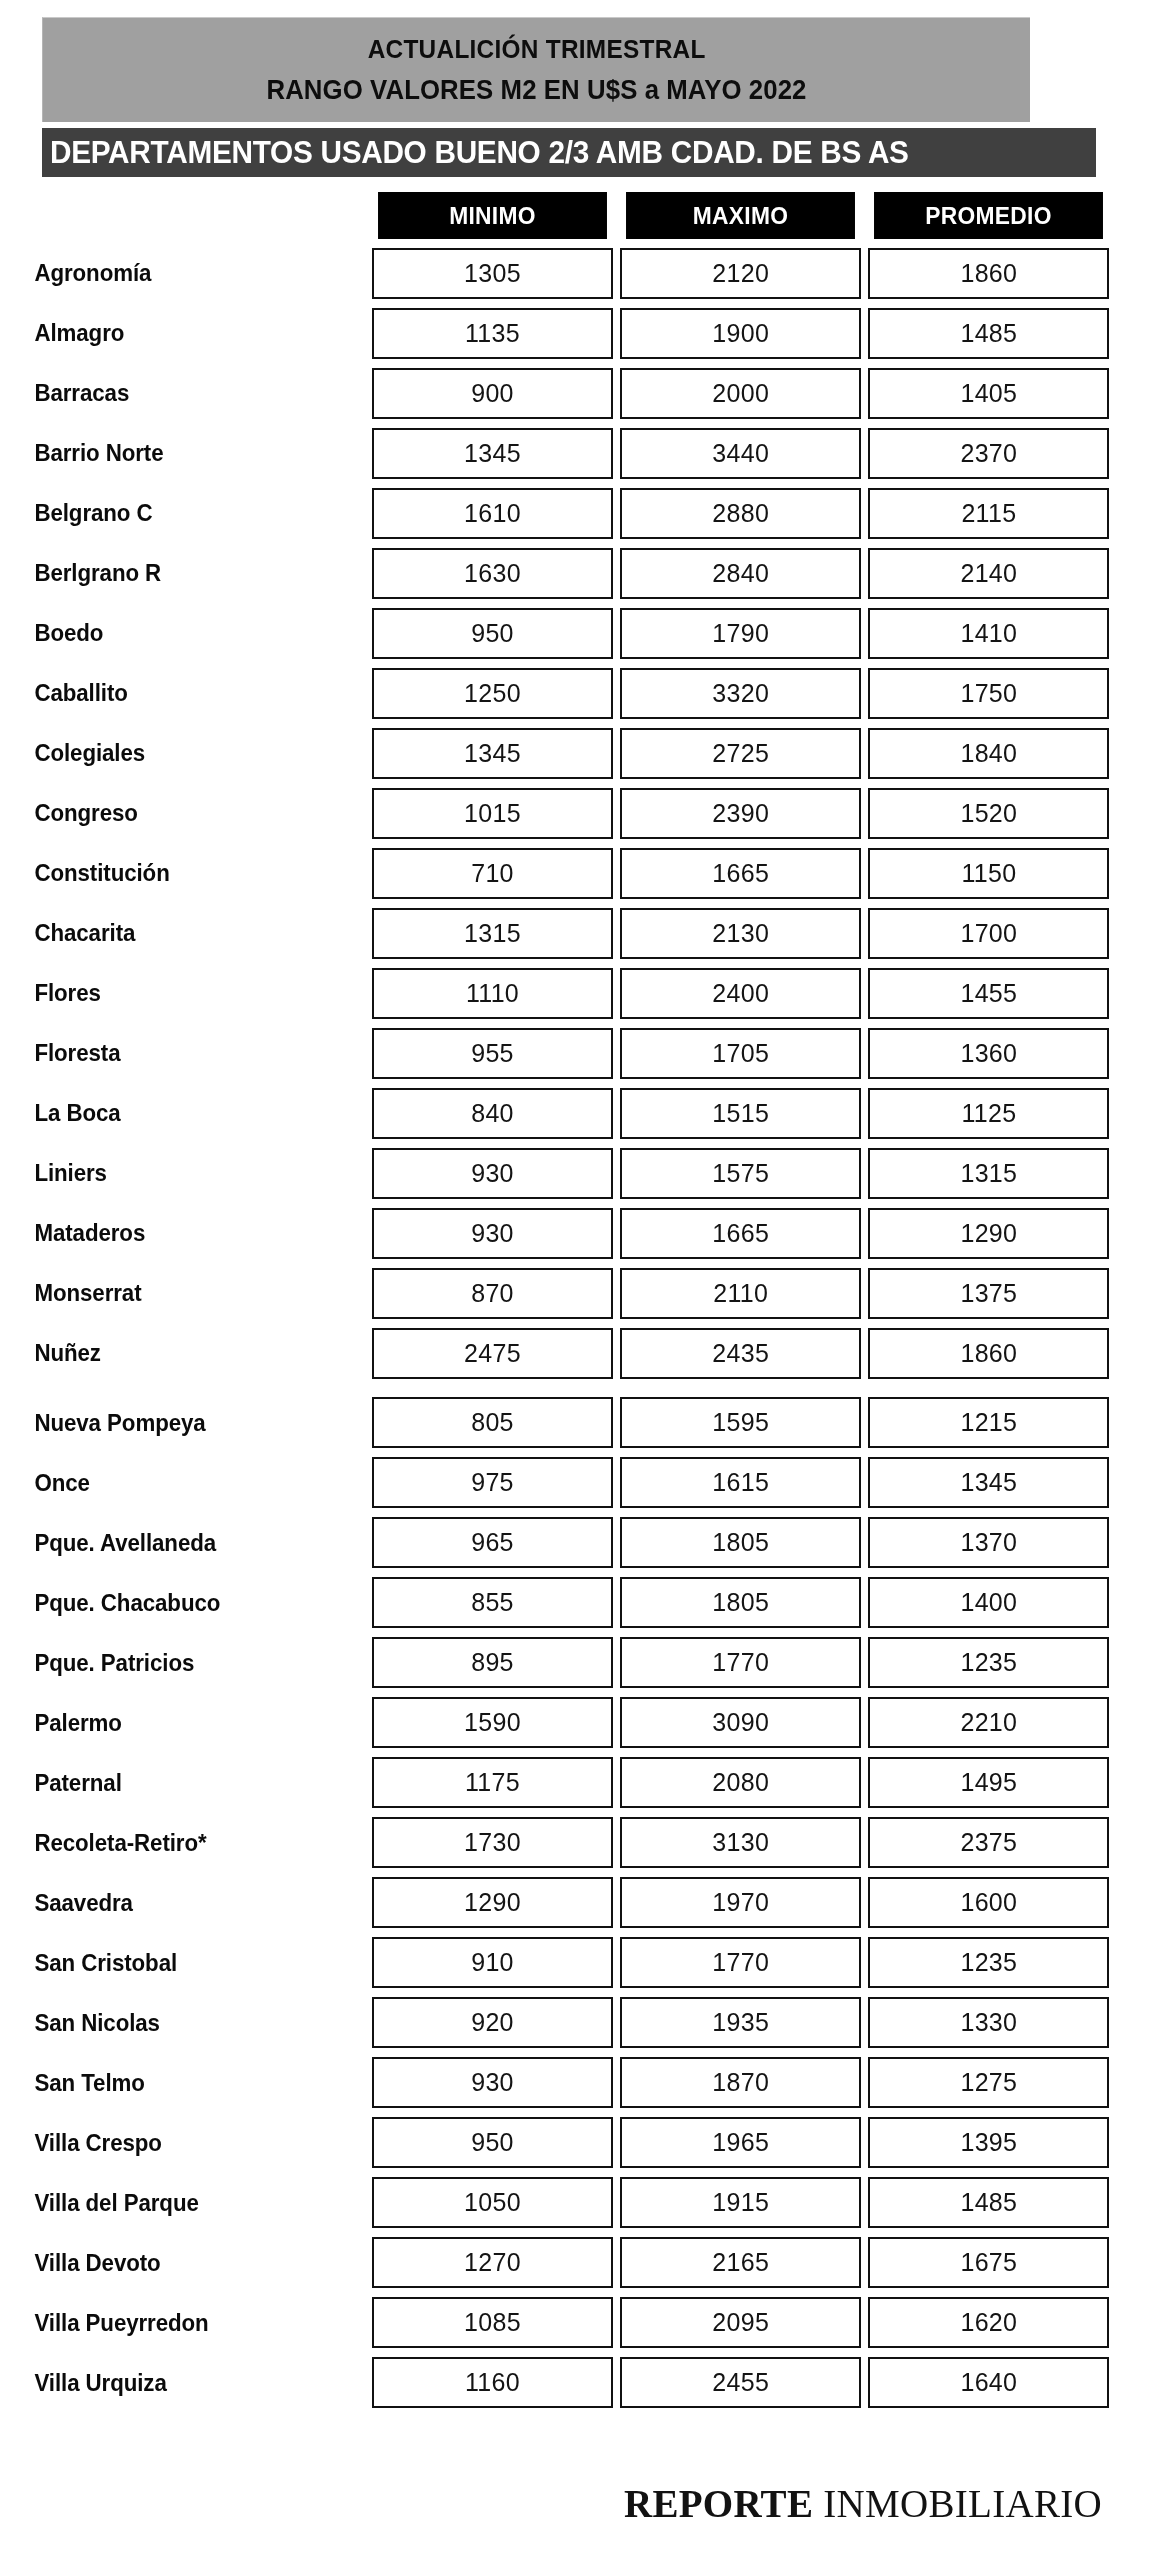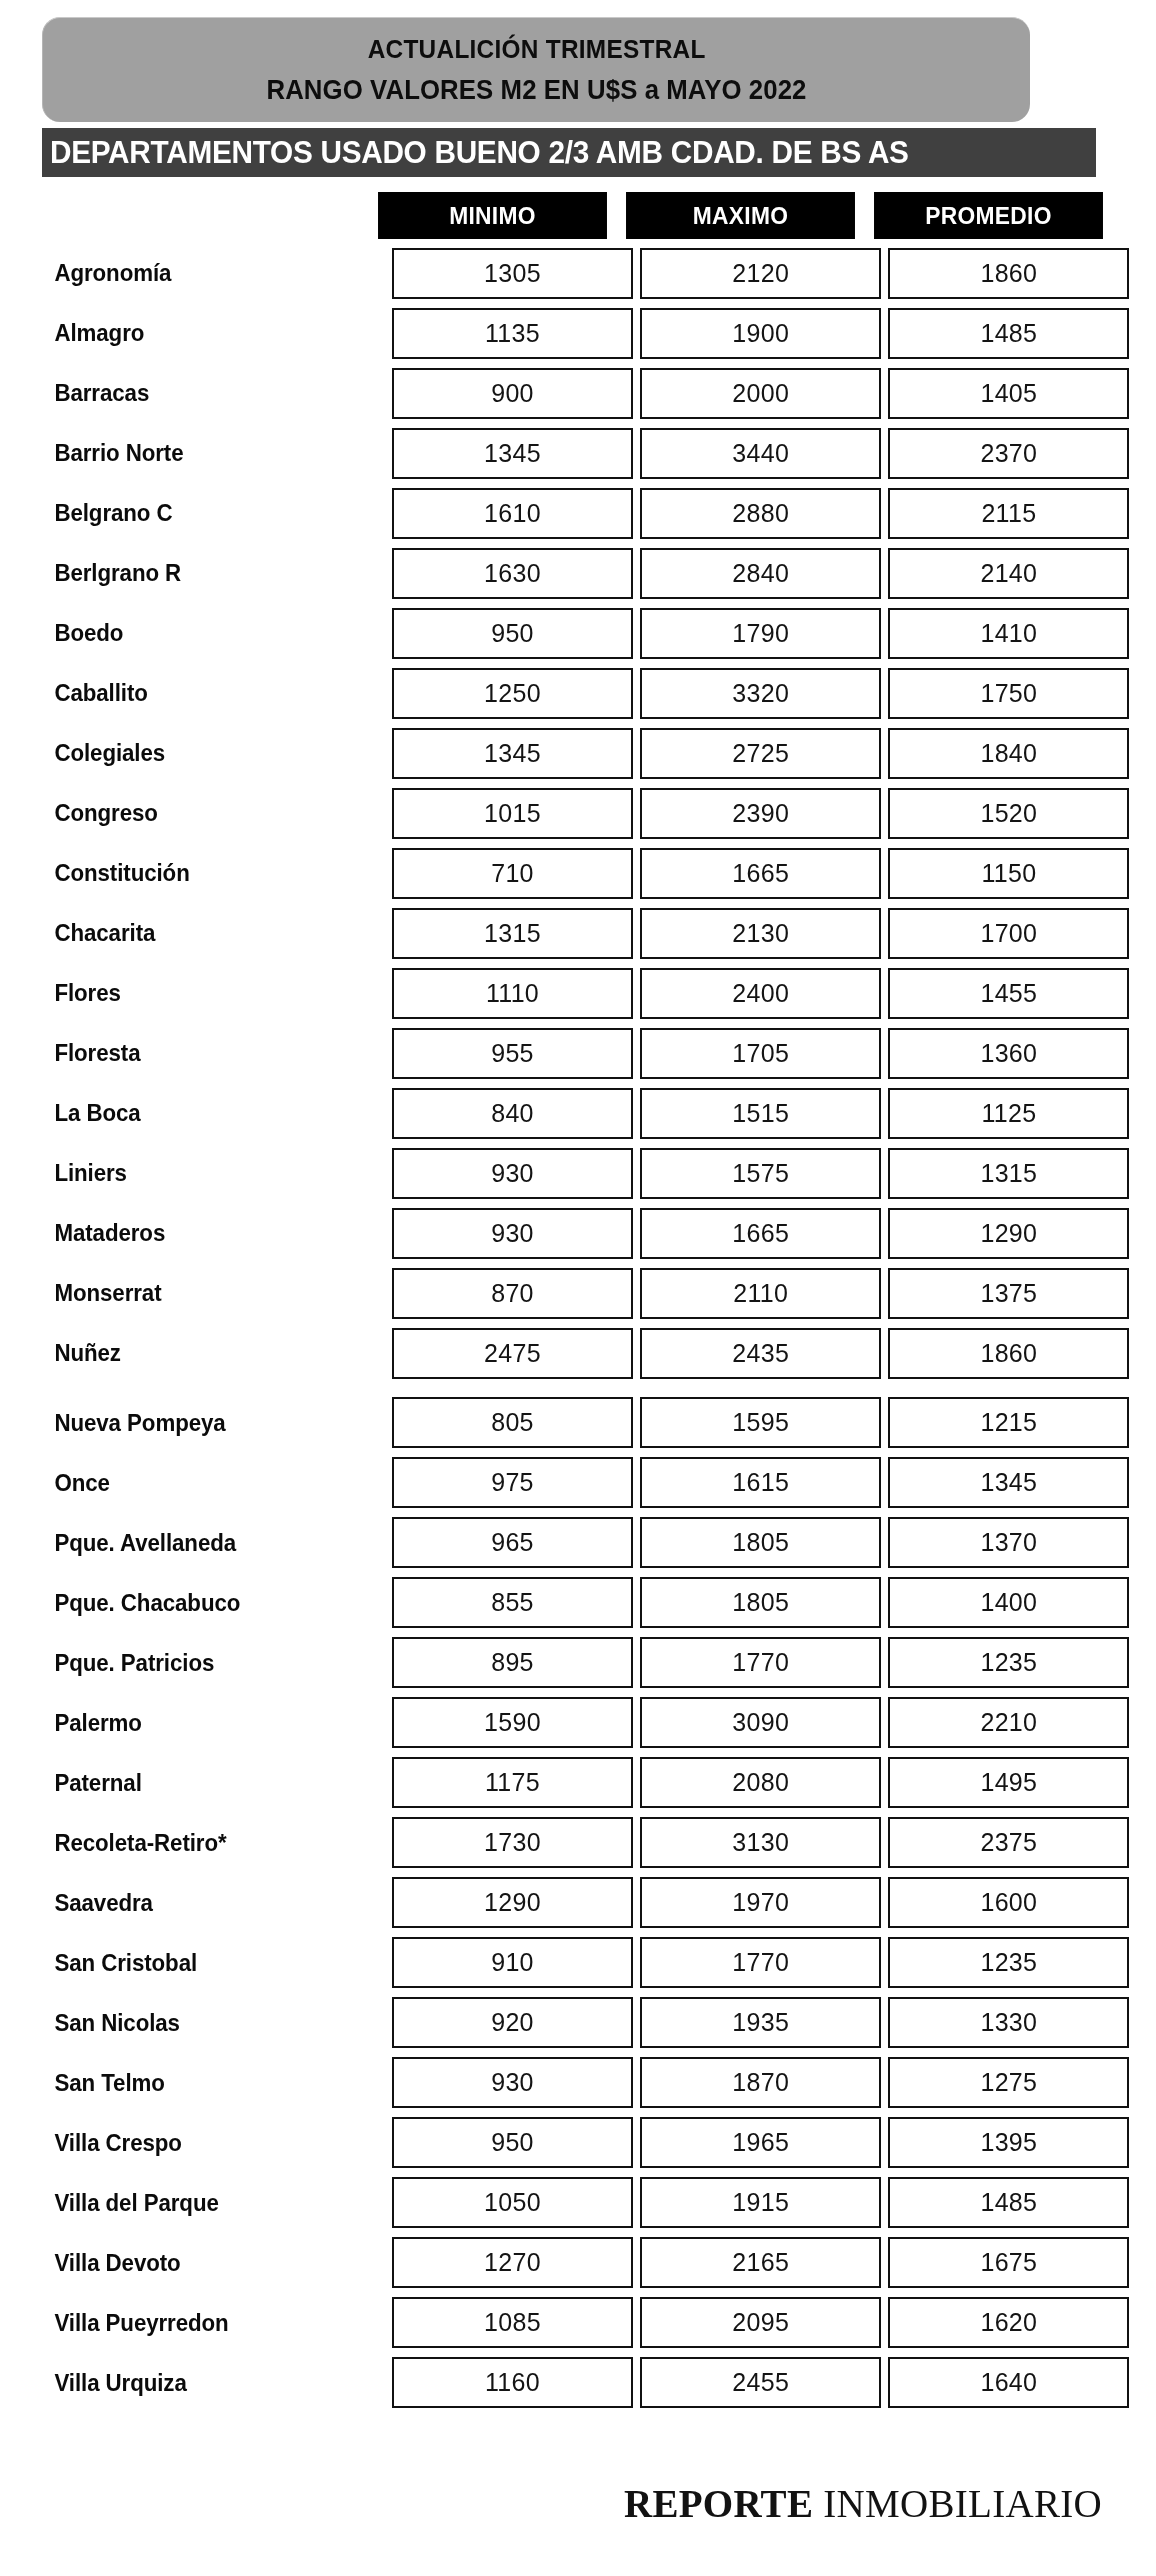--- a/index.html
+++ b/index.html
@@ -31,21 +31,20 @@
     width: 988px;
     height: 105px;
     background: #a0a0a0;
     border-top: 1.8px solid #c9c9c9;
     border-left: 1.2px solid #b5b5b5;
     display: flex;
     flex-direction: column;
     align-items: center;
     justify-content: center;
     gap: 9.6px;
-    border-radius: 18px;
   }
   .title-line1 {
     font-size: 26.5px;
     font-weight: 700;
     color: #0d0d0d;
     letter-spacing: 0.3px;
     white-space: nowrap;
     transform: scaleX(0.92);
     text-align: center;
   }
@@ -113,21 +112,20 @@
     margin-right: 7.2px;
     transform: scaleX(0.95);
   }
   .col-head:last-child { margin-right: 0; }
 
   .data-row {
     display: flex;
     align-items: center;
     height: 54px;
     margin-bottom: 6px;
-    padding-left: 20px;
   }
   .data-row.gap-after { margin-bottom: 15.7px; }
 
   .row-label {
     flex: 0 0 372px;
     width: 372px;
     padding-left: 37px;
     font-size: 24px;
     font-weight: 700;
     color: #0b0b0b;

